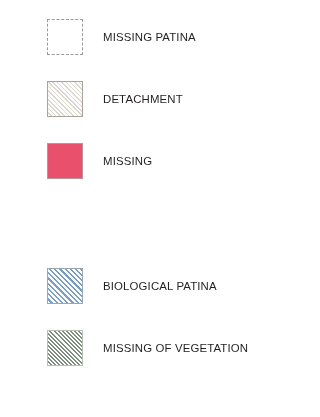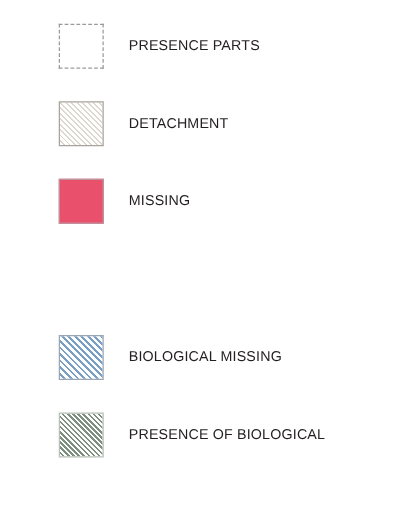--- a/index.html
+++ b/index.html
@@ -116,37 +116,37 @@
     );
   }
 </style>
 </head>
 <body>
 
 <div id="legend">
 
   <div class="legend-row" style="top:19px;">
     <span class="swatch sw-dashed"></span>
-    <span class="legend-label">PRESENCE PARTS</span>
+    <span class="legend-label">MISSING PATINA</span>
   </div>
 
   <div class="legend-row" style="top:81px;">
     <span class="swatch sw-detachment"></span>
     <span class="legend-label">DETACHMENT</span>
   </div>
 
   <div class="legend-row" style="top:143px;">
     <span class="swatch sw-cracks" style="background-color: rgb(232, 80, 108);"></span>
     <span class="legend-label">MISSING</span>
   </div>
 
 
   <div class="legend-row" style="top:268px;">
     <span class="swatch sw-patina"></span>
-    <span class="legend-label">BIOLOGICAL MISSING</span>
+    <span class="legend-label">BIOLOGICAL PATINA</span>
   </div>
 
   <div class="legend-row" style="top:330px;">
     <span class="swatch sw-vegetation"></span>
-    <span class="legend-label">PRESENCE OF BIOLOGICAL</span>
+    <span class="legend-label">MISSING OF VEGETATION</span>
   </div>
 
 </div>
 
 </body></html>

